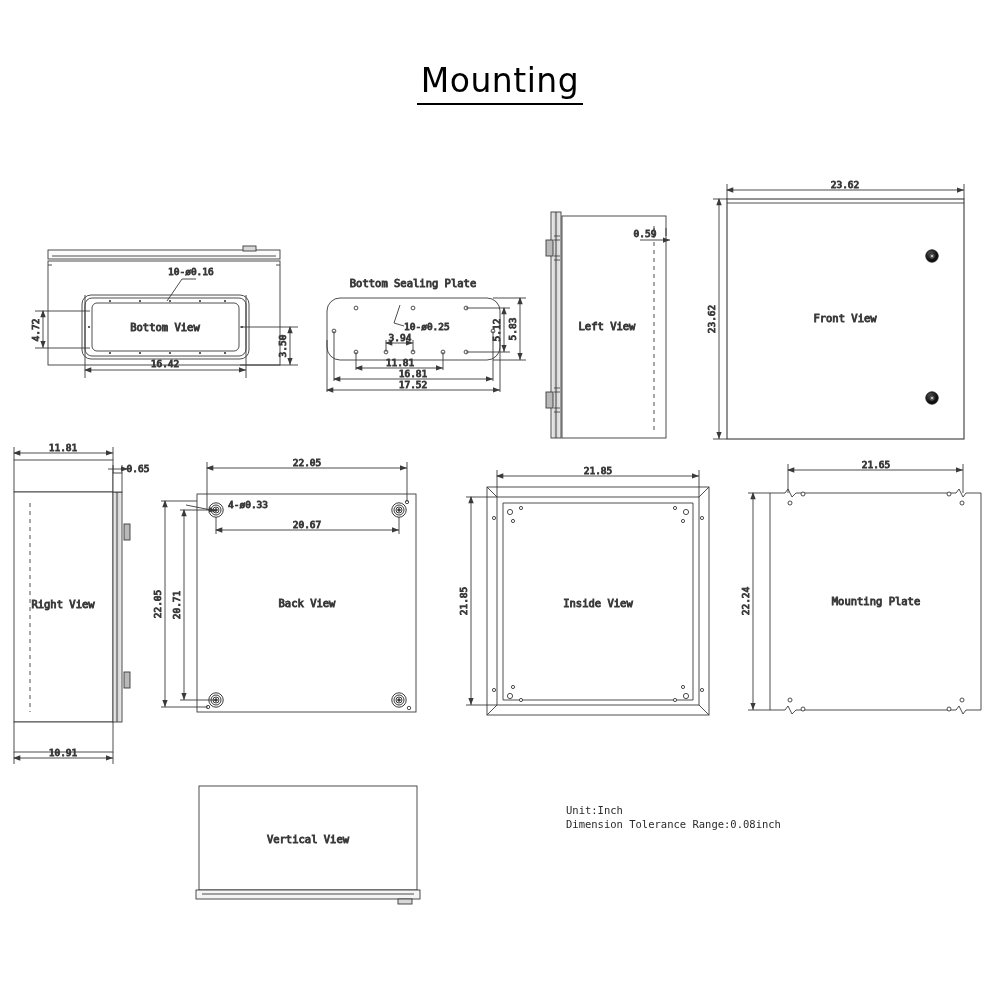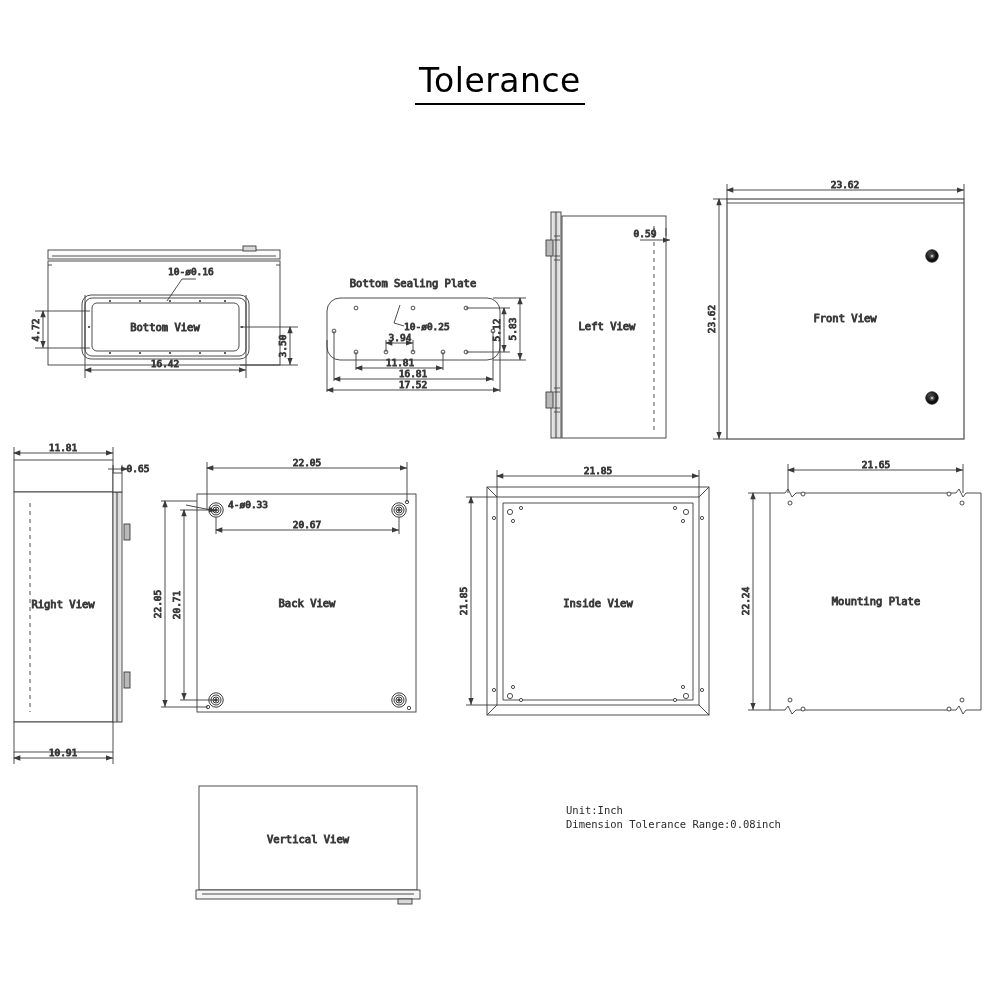--- a/index.html
+++ b/index.html
@@ -42,21 +42,21 @@
   }
   .svg-text {
     font-family: "DejaVu Sans Mono", monospace;
     fill: #2a2a2a;
   }
 </style>
 </head>
 <body>
 
 <div id="title-block">
-  <span id="title-text">Tolerance</span>
+  <span id="title-text">Mounting</span>
 </div>
 
 <svg id="sheet" viewBox="0 0 1000 1000" xmlns="http://www.w3.org/2000/svg">
 
   <defs>
     <marker id="ar" markerWidth="9" markerHeight="9" refX="8" refY="3" orient="auto">
       <path d="M0,0 L8,3 L0,6 z" fill="#3a3a3a"></path>
     </marker>
     <marker id="arS" markerWidth="9" markerHeight="9" refX="1" refY="3" orient="auto">
       <path d="M8,0 L0,3 L8,6 z" fill="#3a3a3a"></path>

